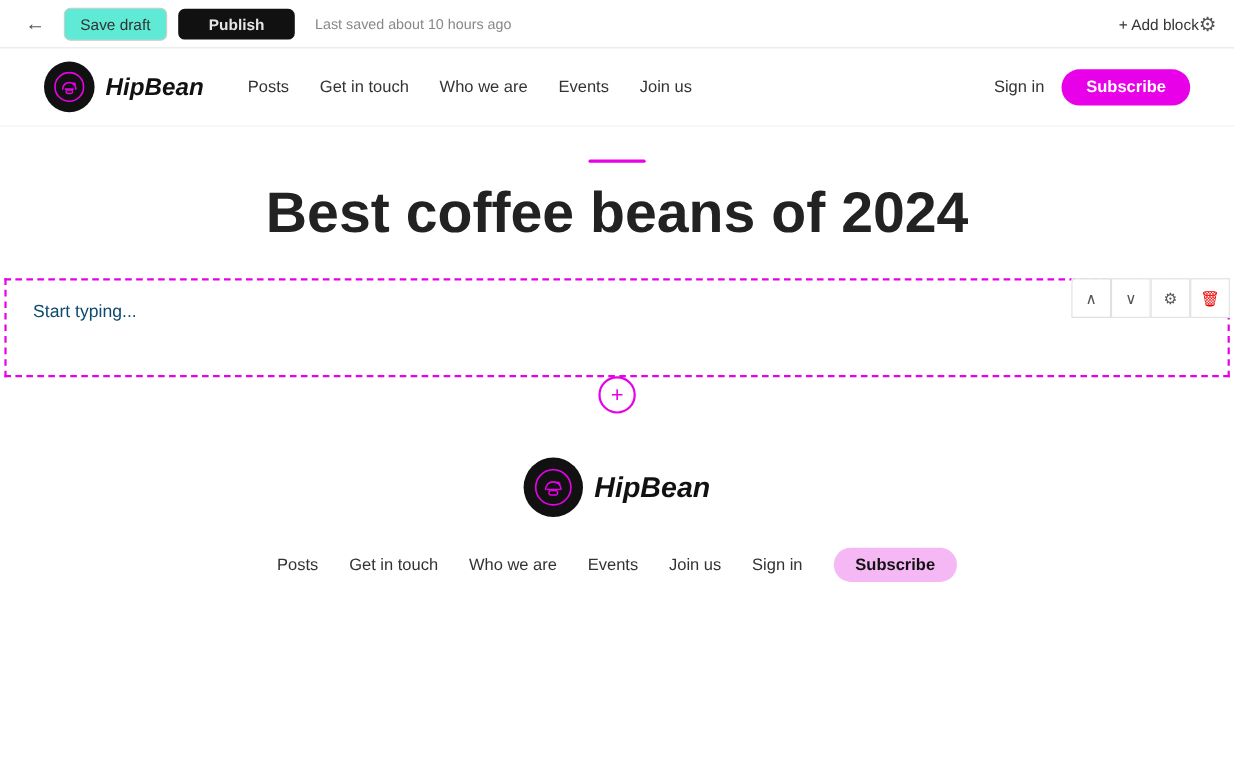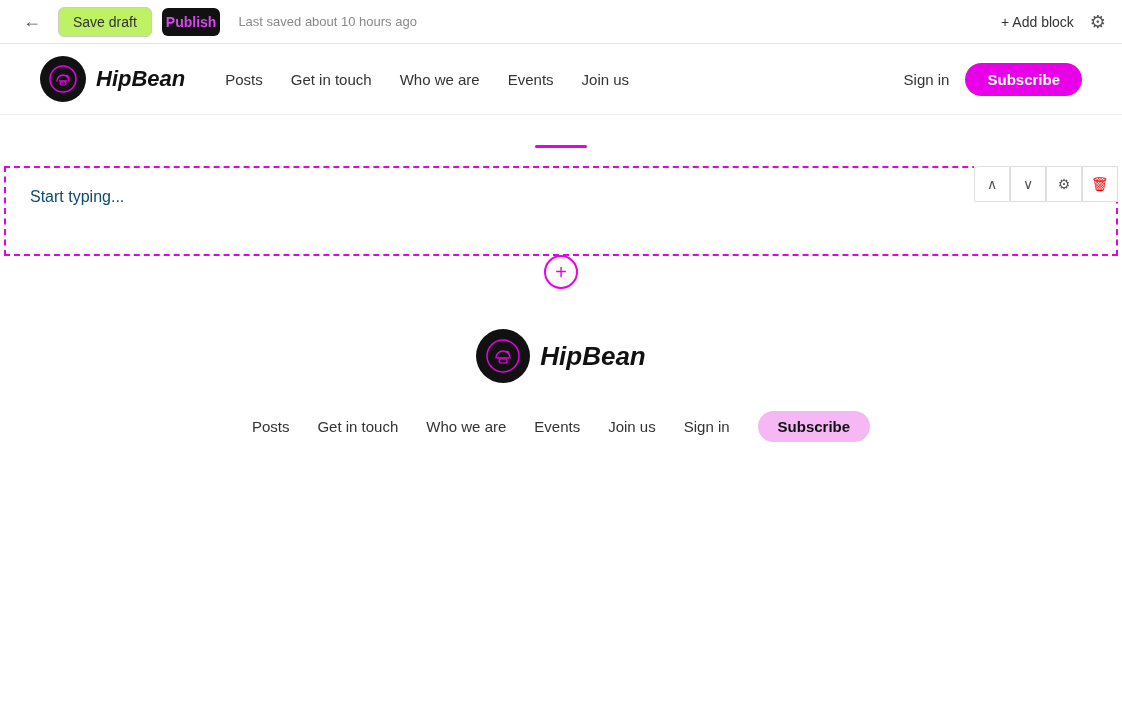--- a/index.html
+++ b/index.html
@@ -14,29 +14,29 @@
       border-bottom: 1px solid #e5e5e5;
       background: #fff;
       gap: 10px;
     }
     .toolbar-left { display: flex; align-items: center; gap: 10px; }
     .btn-back {
       background: none; border: none; cursor: pointer; font-size: 18px; color: #555;
       display: flex; align-items: center; justify-content: center; width: 32px; height: 32px;
     }
     .btn-save-draft {
-      background: #bef264; border: 1px solid #ccc; border-radius: 6px;
+      background: #5eead4; border: 1px solid #ccc; border-radius: 6px;
       padding: 6px 14px; font-size: 14px; cursor: pointer; color: #333;
     }
     .btn-publish {
-      background: #111; color: #d946ef; border: none; border-radius: 6px;
-      padding: 6px 4px; font-size: 14px; cursor: pointer; font-weight: 600;
+      background: #111; color: #e5e5e5; border: none; border-radius: 6px;
+      padding: 6px 28px; font-size: 14px; cursor: pointer; font-weight: 600;
     }
     .toolbar-status { font-size: 13px; color: #888; margin-left: 8px; }
-    .toolbar-right { margin-left: auto; display: flex; align-items: center; gap: 16px; }
+    .toolbar-right { margin-left: auto; display: flex; align-items: center; }
     .add-block-btn {
       background: none; border: none; cursor: pointer; font-size: 14px; color: #333;
       display: flex; align-items: center; gap: 4px;
     }
     .gear-icon { font-size: 18px; color: #555; cursor: pointer; background: none; border: none; }
 
     
     .site-header {
       display: flex; align-items: center;
       padding: 12px 40px;
@@ -164,20 +164,21 @@
     <a href="#">Join us</a>
   </nav>
   <div class="site-header-right">
     <button class="sign-in-btn">Sign in</button>
     <button class="subscribe-btn-header">Subscribe</button>
   </div>
 </div>
 
 <div class="main-content">
   <div class="article-accent-line"></div>
+  <h1 class="article-title">Best coffee beans of 2024</h1>
 
   <div class="content-block-wrapper">
     <div class="content-block">
       <div class="block-controls">
         <button class="block-ctrl-btn">∧</button>
         <button class="block-ctrl-btn">∨</button>
         <button class="block-ctrl-btn">⚙</button>
         <button class="block-ctrl-btn delete">🗑</button>
       </div>
       <span class="start-typing">Start typing...</span>

